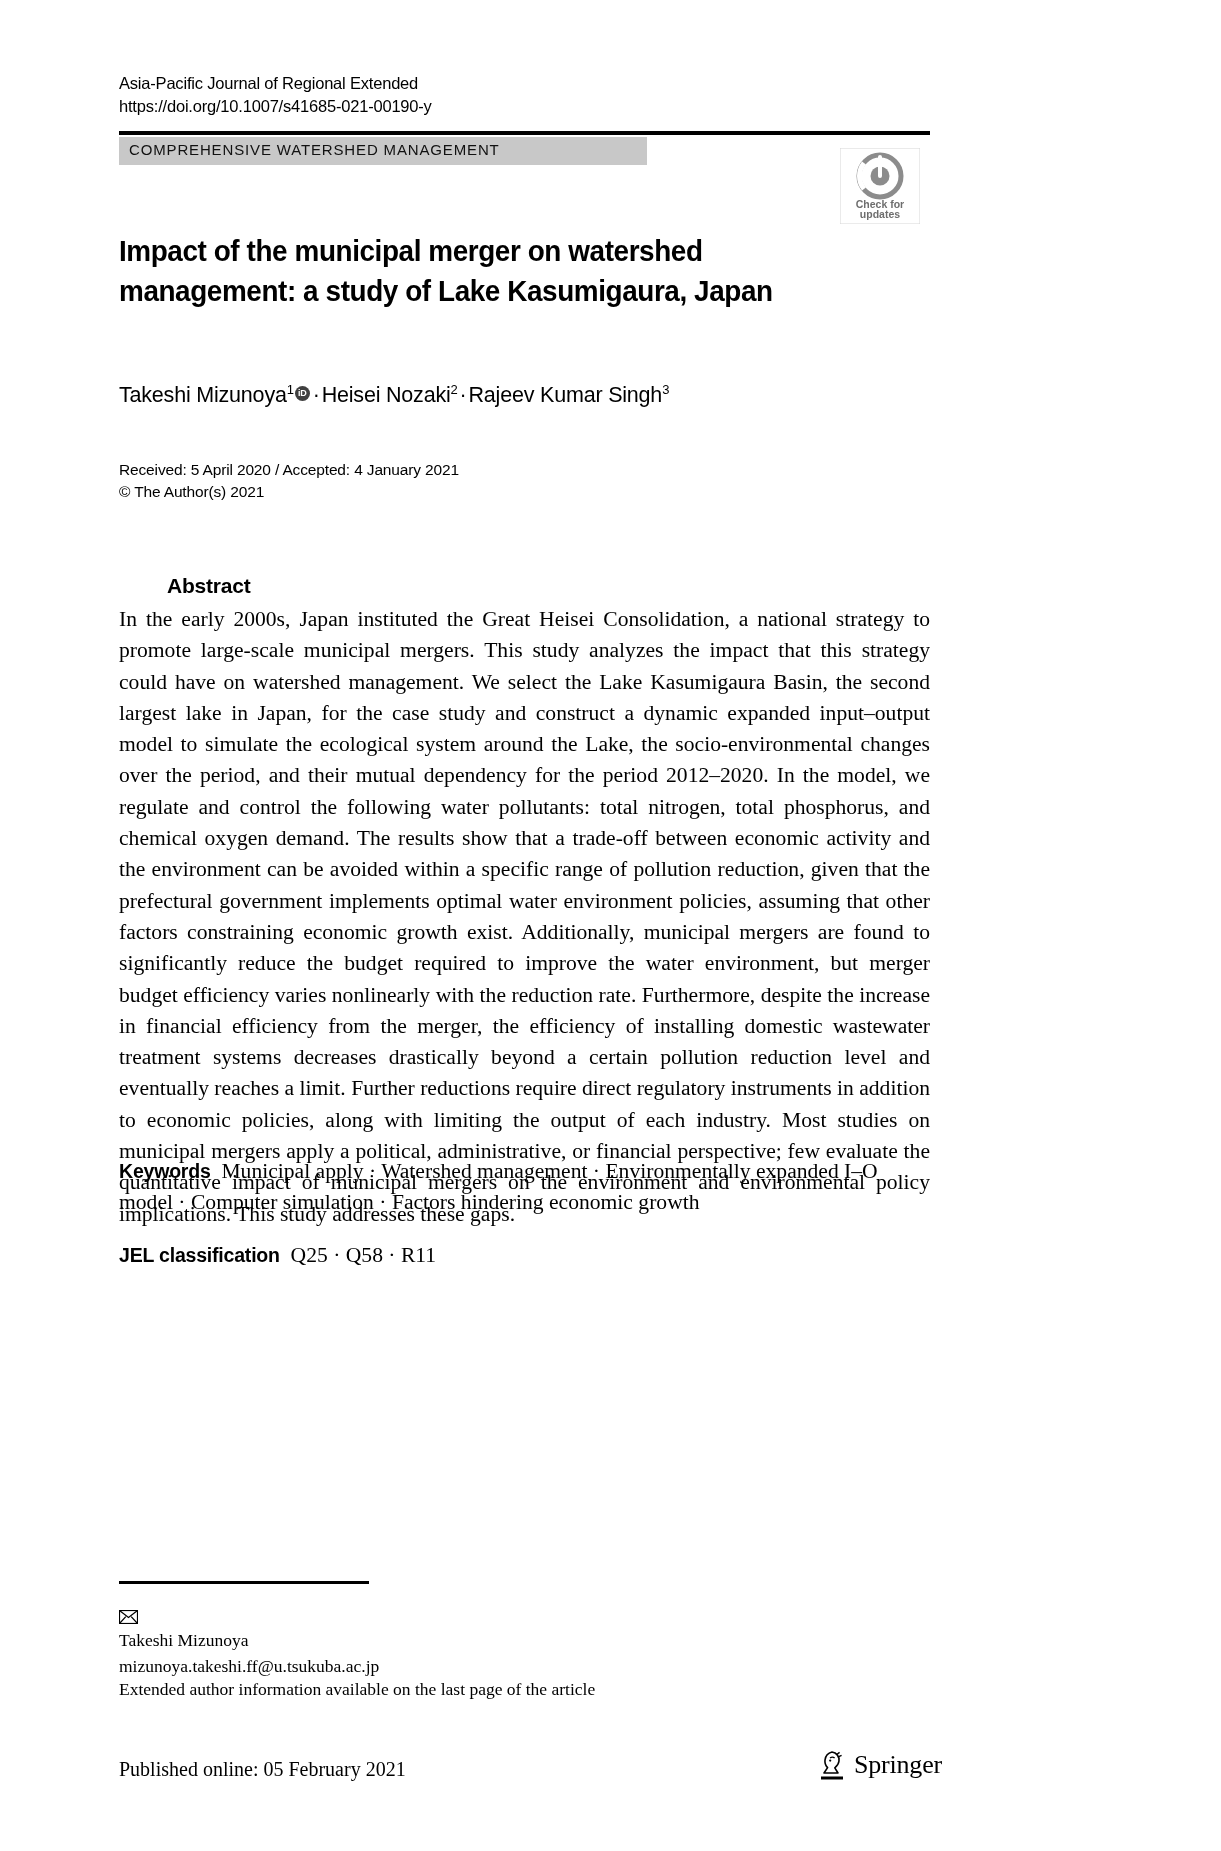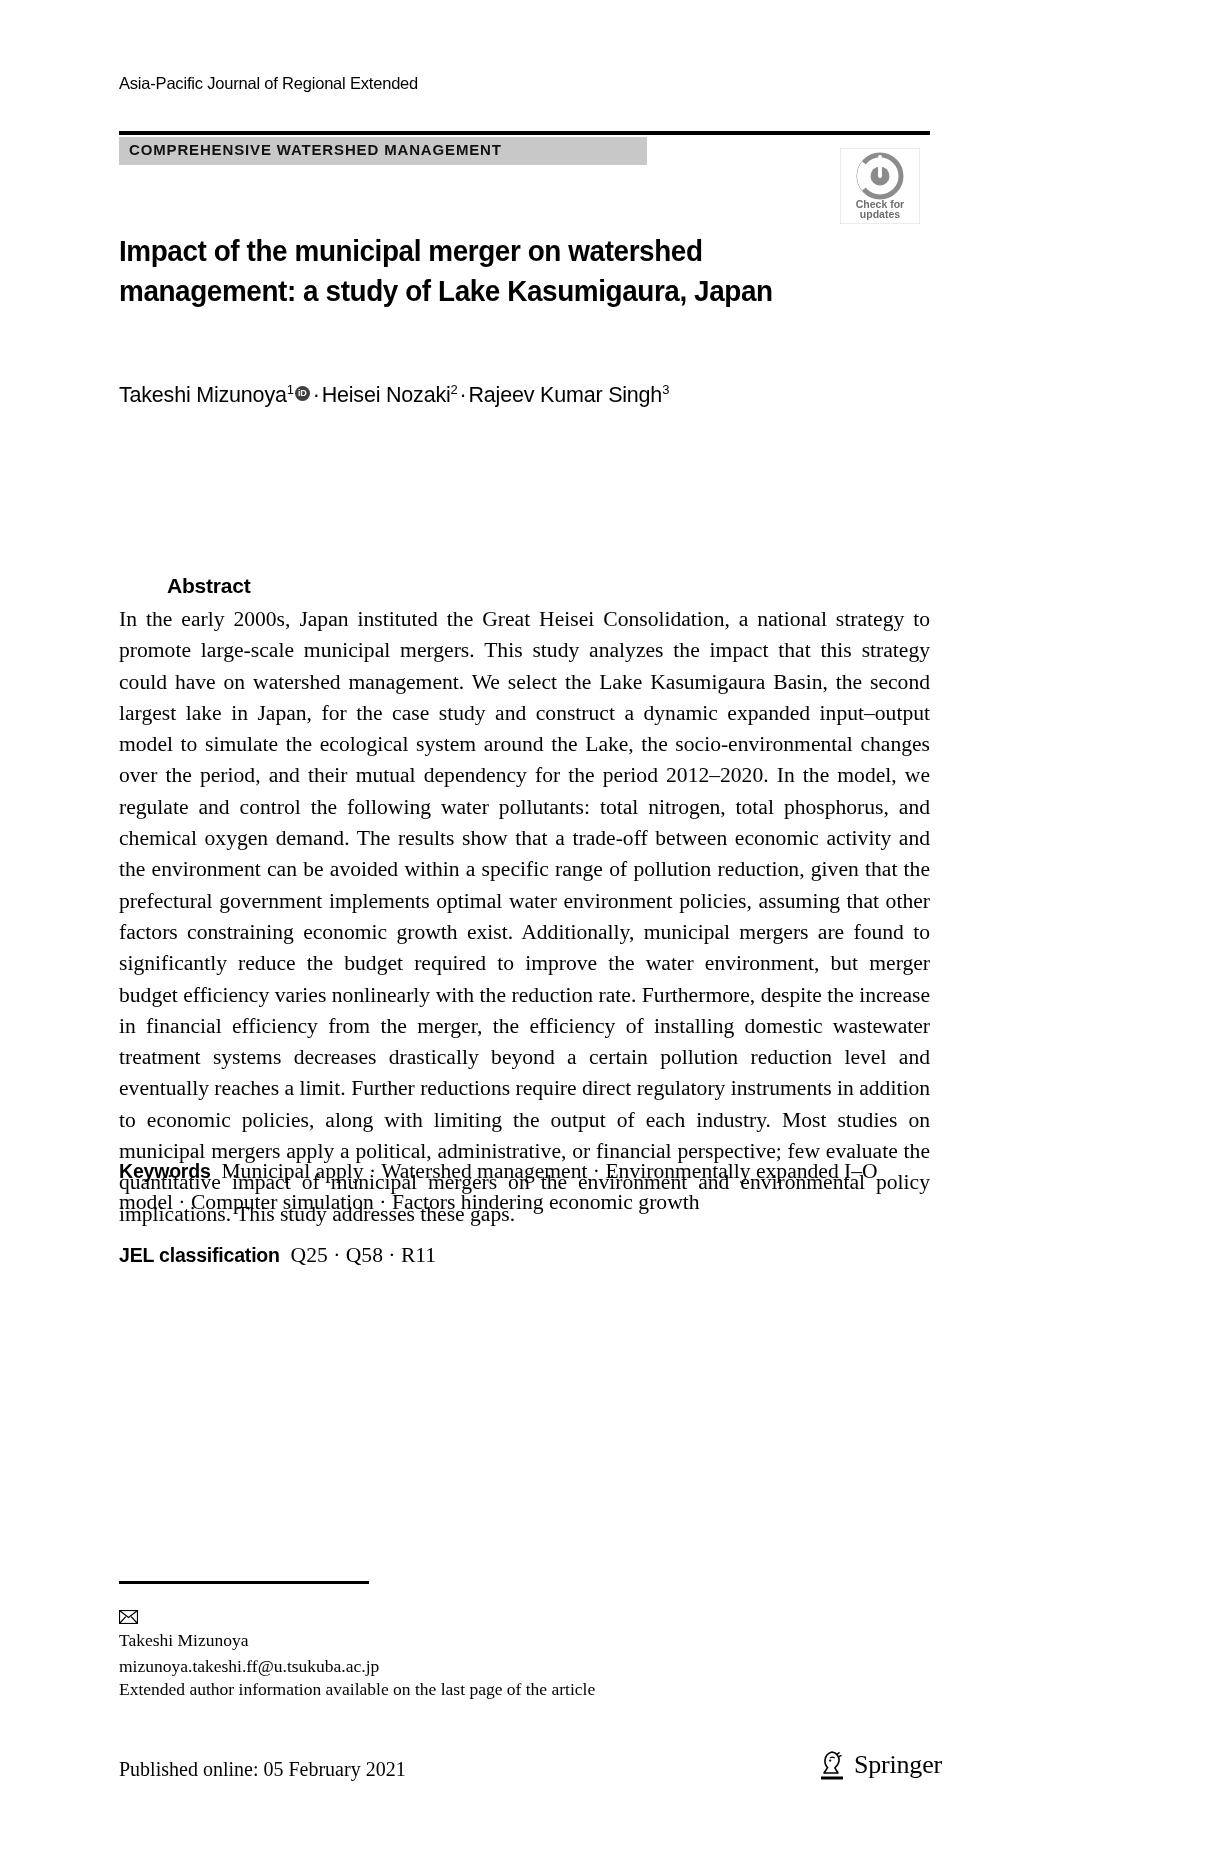--- a/index.html
+++ b/index.html
@@ -55,21 +55,21 @@
     width: 528px;
     height: 28px;
     background: #c8c8c8;
   }
   .section-banner .banner-text {
     position: absolute;
     left: 10px;
     top: 4px;
     font-family: "Liberation Sans", sans-serif;
     font-size: 15px;
-    font-weight: 700;
+    font-weight: 400;
     letter-spacing: 0.85px;
     color: #111;
     white-space: nowrap;
   }
 
   
   .crossmark {
     position: absolute;
     left: 840px;
     top: 148px;
@@ -282,20 +282,21 @@
     top: 2px;
   }
 </style>
 </head>
 <body>
 
 <div class="page">
 
   <div class="journal-head">
     <span class="jname">Asia-Pacific Journal of Regional Extended</span>
+    <span class="jdoi">https://doi.org/10.1007/s41685-021-00190-y</span>
   </div>
 
   <div class="rule-top"></div>
   <div class="section-banner">
     <span class="banner-text">COMPREHENSIVE WATERSHED MANAGEMENT</span>
   </div>
 
   <div class="crossmark">
     <svg width="80" height="76" viewBox="0 0 80 76" xmlns="http://www.w3.org/2000/svg">
       <rect x="0" y="0" width="80" height="76" fill="#ffffff" stroke="#d6d6d6" stroke-width="1"></rect>
@@ -305,20 +306,24 @@
       <path d="M24 41 A21 21 0 0 1 24 15" stroke="#ffffff" stroke-width="5" fill="none"></path>
       <text x="40" y="60" text-anchor="middle" font-family="Liberation Sans, sans-serif" font-size="10.5" font-weight="700" fill="#6e6e6e">Check for</text>
       <text x="40" y="70" text-anchor="middle" font-family="Liberation Sans, sans-serif" font-size="10.5" font-weight="700" fill="#6e6e6e">updates</text>
     </svg>
   </div>
 
   <h1 class="title">Impact of the municipal merger on watershed management: a study of Lake Kasumigaura, Japan</h1>
 
   <div class="authors"><span>Takeshi Mizunoya</span><sup>1</sup><span class="orcid"><span class="idtext">iD</span></span><span class="sep">·</span><span>Heisei Nozaki</span><sup>2</sup><span class="sep">·</span><span>Rajeev Kumar Singh</span><sup>3</sup></div>
 
+  <div class="dates">
+    <span>Received: 5 April 2020 / Accepted: 4 January 2021</span>
+    <span>© The Author(s) 2021</span>
+  </div>
 
   <div class="abstract-head">Abstract</div>
   <div class="abstract-body">In the early 2000s, Japan instituted the Great Heisei Consolidation, a national strategy to promote large-scale municipal mergers. This study analyzes the impact that this strategy could have on watershed management. We select the Lake Kasumigaura Basin, the second largest lake in Japan, for the case study and construct a dynamic expanded input–output model to simulate the ecological system around the Lake, the socio-environmental changes over the period, and their mutual dependency for the period 2012–2020. In the model, we regulate and control the following water pollutants: total nitrogen, total phosphorus, and chemical oxygen demand. The results show that a trade-off between economic activity and the environment can be avoided within a specific range of pollution reduction, given that the prefectural government implements optimal water environment policies, assuming that other factors constraining economic growth exist. Additionally, municipal mergers are found to significantly reduce the budget required to improve the water environment, but merger budget efficiency varies nonlinearly with the reduction rate. Furthermore, despite the increase in financial efficiency from the merger, the efficiency of installing domestic wastewater treatment systems decreases drastically beyond a certain pollution reduction level and eventually reaches a limit. Further reductions require direct regulatory instruments in addition to economic policies, along with limiting the output of each industry. Most studies on municipal mergers apply a political, administrative, or financial perspective; few evaluate the quantitative impact of municipal mergers on the environment and environmental policy implications. This study addresses these gaps.</div>
 
   <div class="keywords"><span class="kw-label">Keywords</span>&nbsp;&nbsp;<span>Municipal apply · Watershed management · Environmentally expanded I–O model · Computer simulation · Factors hindering economic growth</span></div>
 
   <div class="jel"><span class="jel-label">JEL classification</span>&nbsp;&nbsp;<span>Q25 · Q58 · R11</span></div>
 
   <div class="fn-rule"></div>
   <div class="fn-corr">

